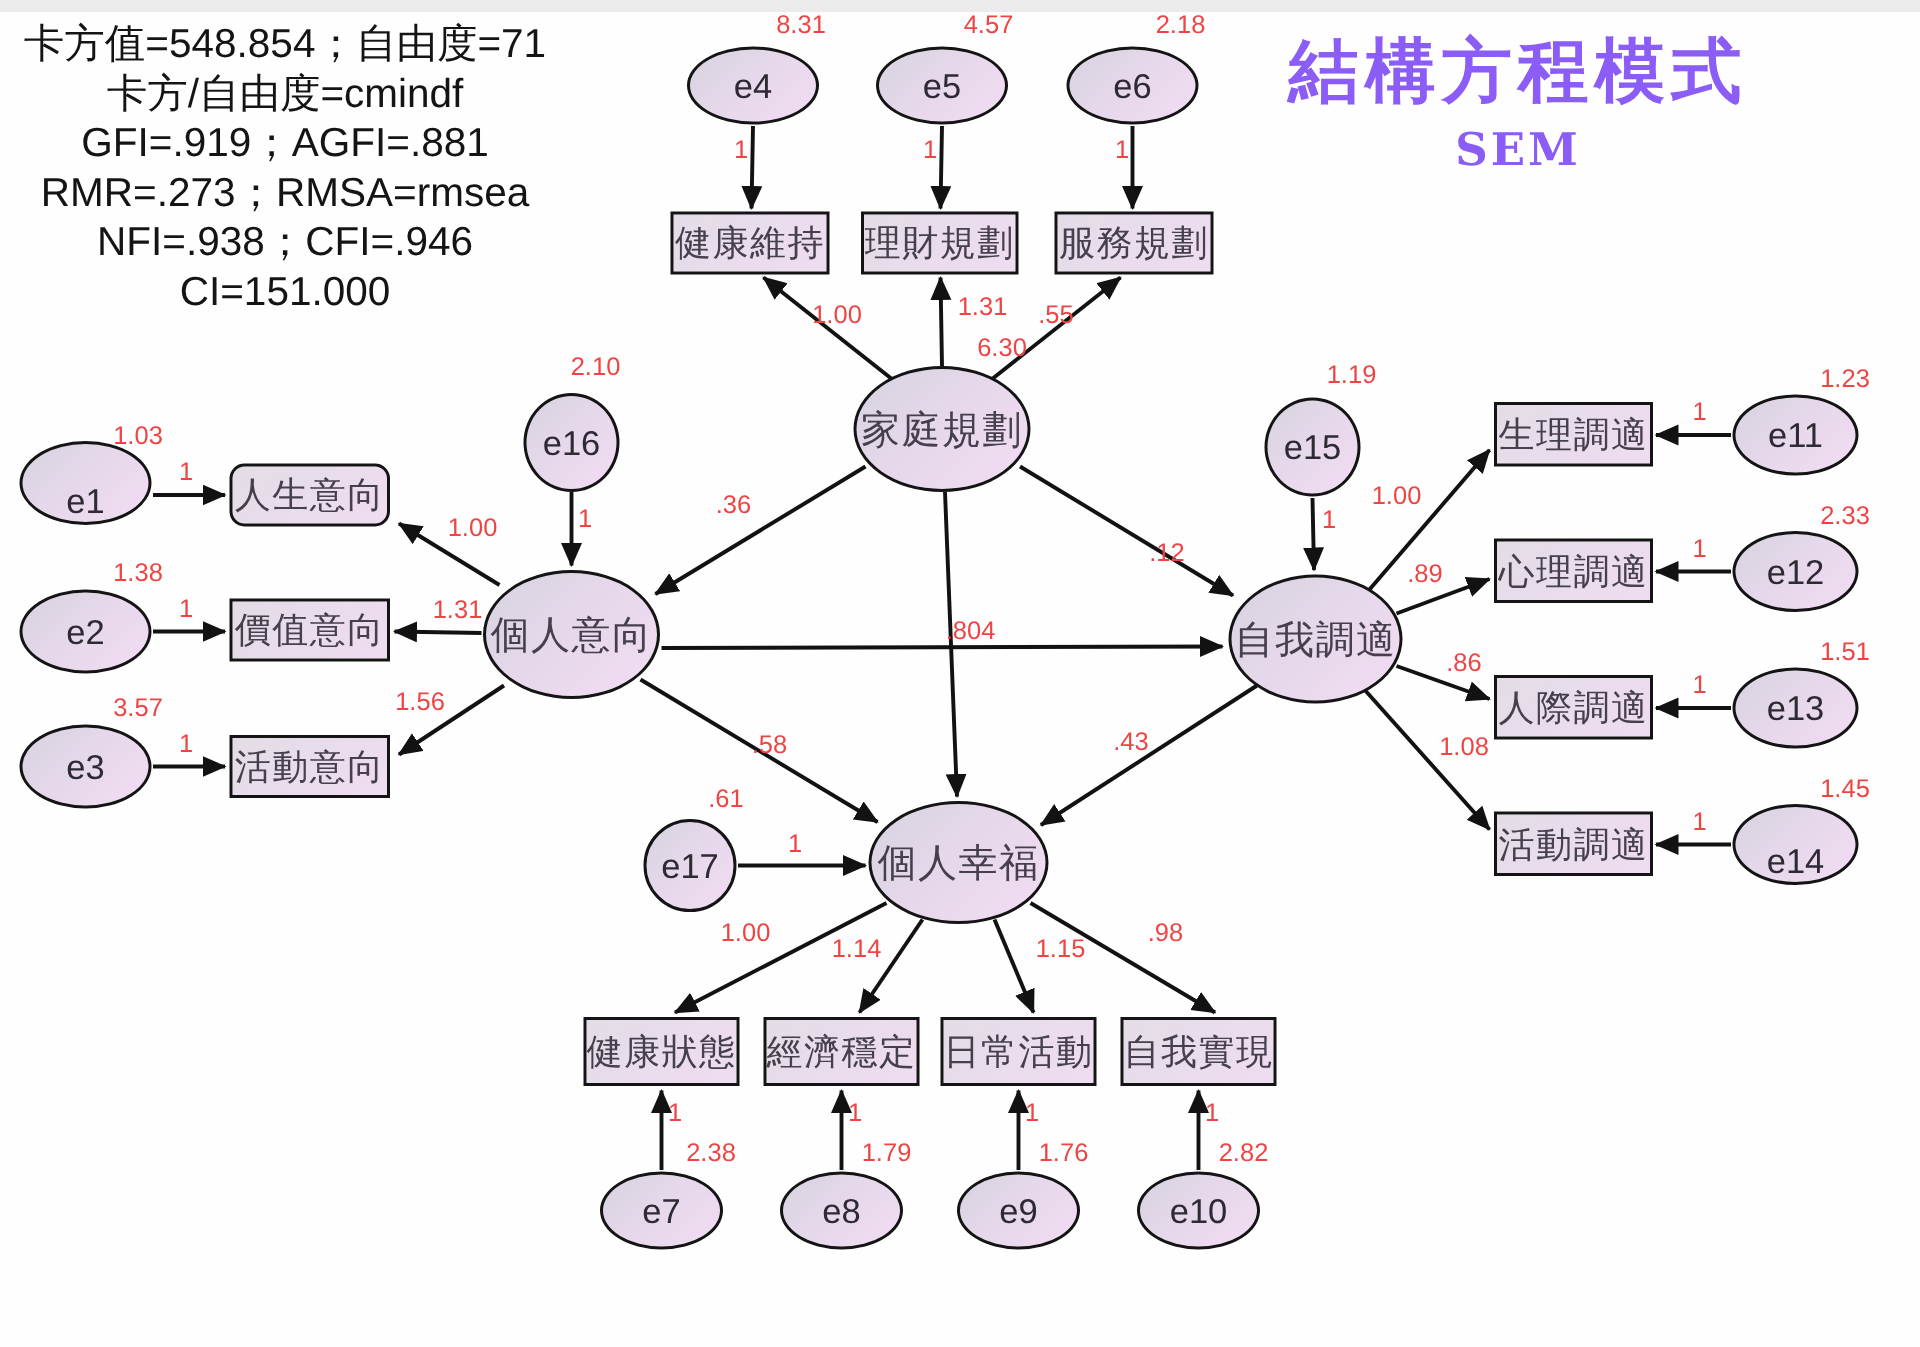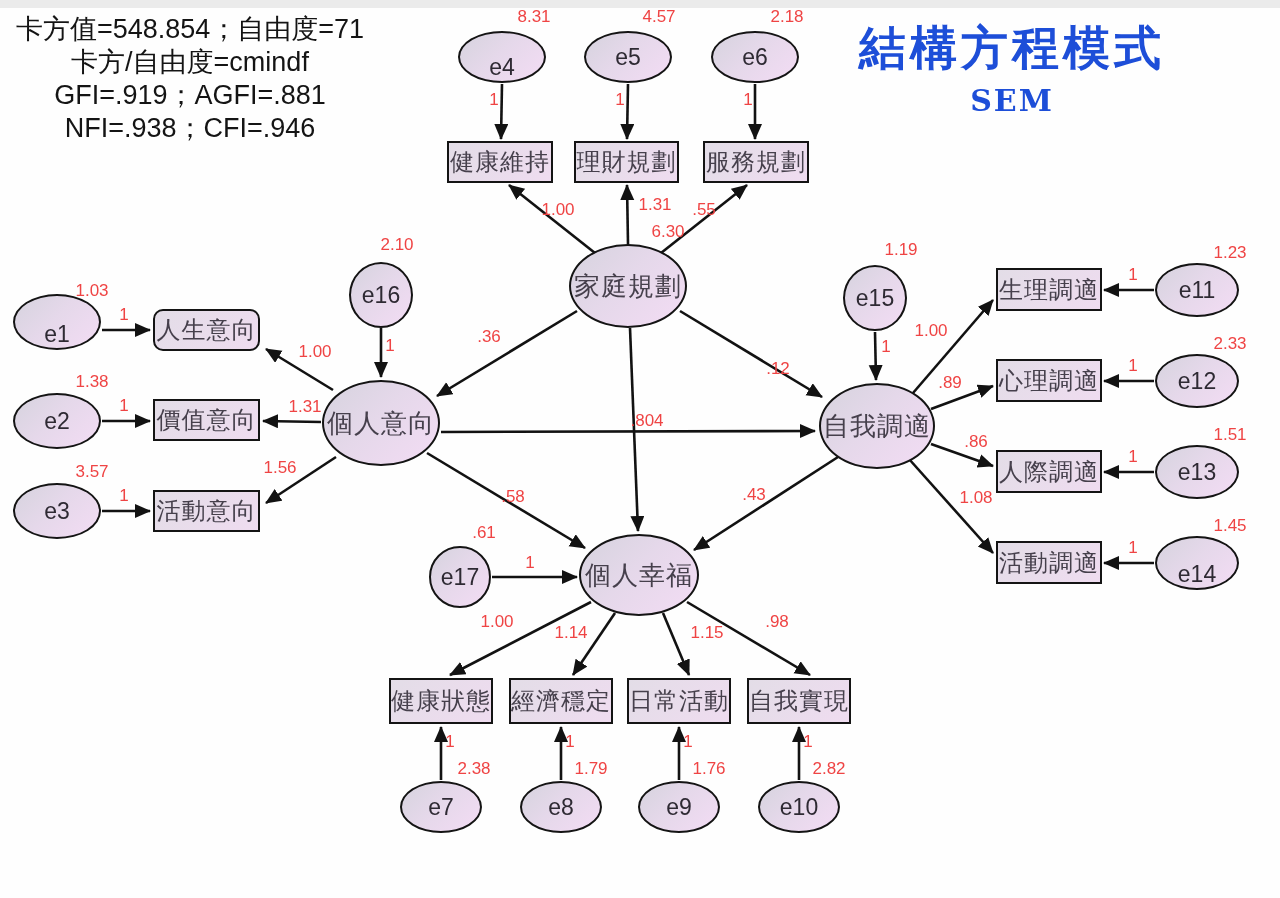--- a/index.html
+++ b/index.html
@@ -76,24 +76,26 @@
         <line x1="561" y1="780" x2="561" y2="727" stroke="#121212" stroke-width="2.6" marker-end="url(#ah)"></line>
         <line x1="679" y1="780" x2="679" y2="727" stroke="#121212" stroke-width="2.6" marker-end="url(#ah)"></line>
         <line x1="799" y1="780" x2="799" y2="727" stroke="#121212" stroke-width="2.6" marker-end="url(#ah)"></line>
       </g>
   </svg>
 
   <div id="stats">
     <div>卡方值=548.854；自由度=71</div>
     <div>卡方/自由度=cmindf</div>
     <div>GFI=.919；AGFI=.881</div>
+    <div>RMR=.273；RMSA=rmsea</div>
     <div>NFI=.938；CFI=.946</div>
+    <div>CI=151.000</div>
   </div>
 
-  <div id="title" style="color: #1d4ed8;">
+  <div id="title" style="color: #8b5cf6;">
     <div class="t1">結構方程模式</div>
     <div class="t2">SEM</div>
   </div>
 
   <div id="node-layer">
       <div class="node ellipse latent" style="left: 569px; top: 244px; width: 118px; height: 84px;">
         <span>家庭規劃</span>
       </div>
       <div class="node ellipse latent" style="left: 322px; top: 380px; width: 118px; height: 86px;">
         <span>個人意向</span>
@@ -148,21 +150,21 @@
       </div>
       <div class="node ellipse error" style="left: 13px; top: 294px; width: 88px; height: 56px; align-items: flex-end;">
         <span>e1</span>
       </div>
       <div class="node ellipse error" style="left: 13px; top: 393px; width: 88px; height: 56px;">
         <span>e2</span>
       </div>
       <div class="node ellipse error" style="left: 13px; top: 483px; width: 88px; height: 56px;">
         <span>e3</span>
       </div>
-      <div class="node ellipse error" style="left: 458px; top: 31px; width: 88px; height: 52px; align-items: flex-end;">
+      <div class="node ellipse error" style="left: 458px; top: 31px; width: 88px; height: 52px;">
         <span>e4</span>
       </div>
       <div class="node ellipse error" style="left: 584px; top: 31px; width: 88px; height: 52px;">
         <span>e5</span>
       </div>
       <div class="node ellipse error" style="left: 711px; top: 31px; width: 88px; height: 52px;">
         <span>e6</span>
       </div>
       <div class="node ellipse error" style="left: 400px; top: 781px; width: 82px; height: 52px;">
         <span>e7</span>

